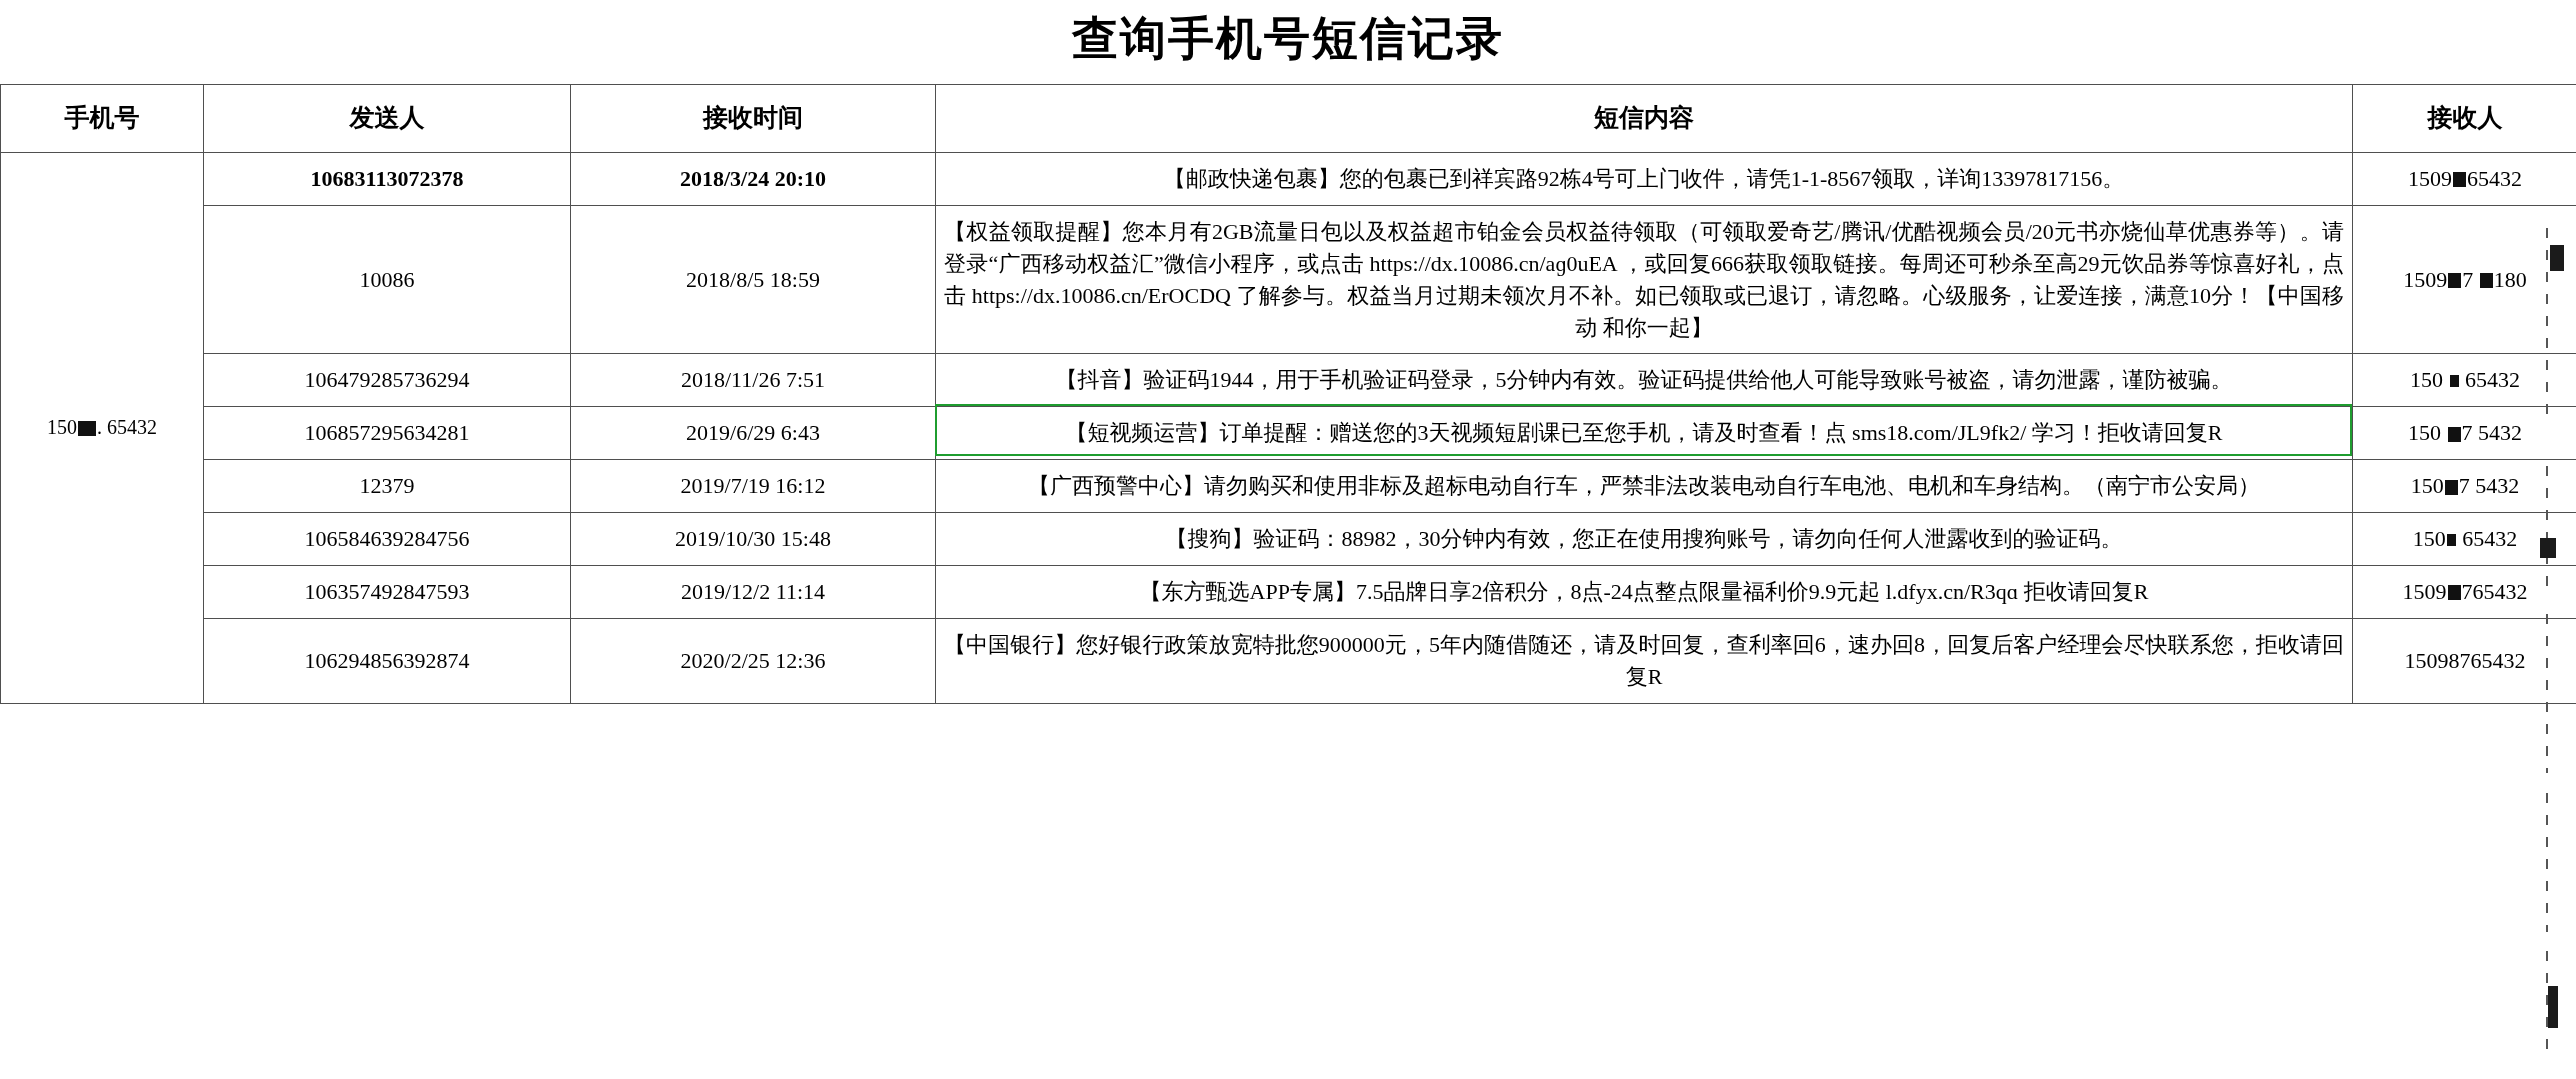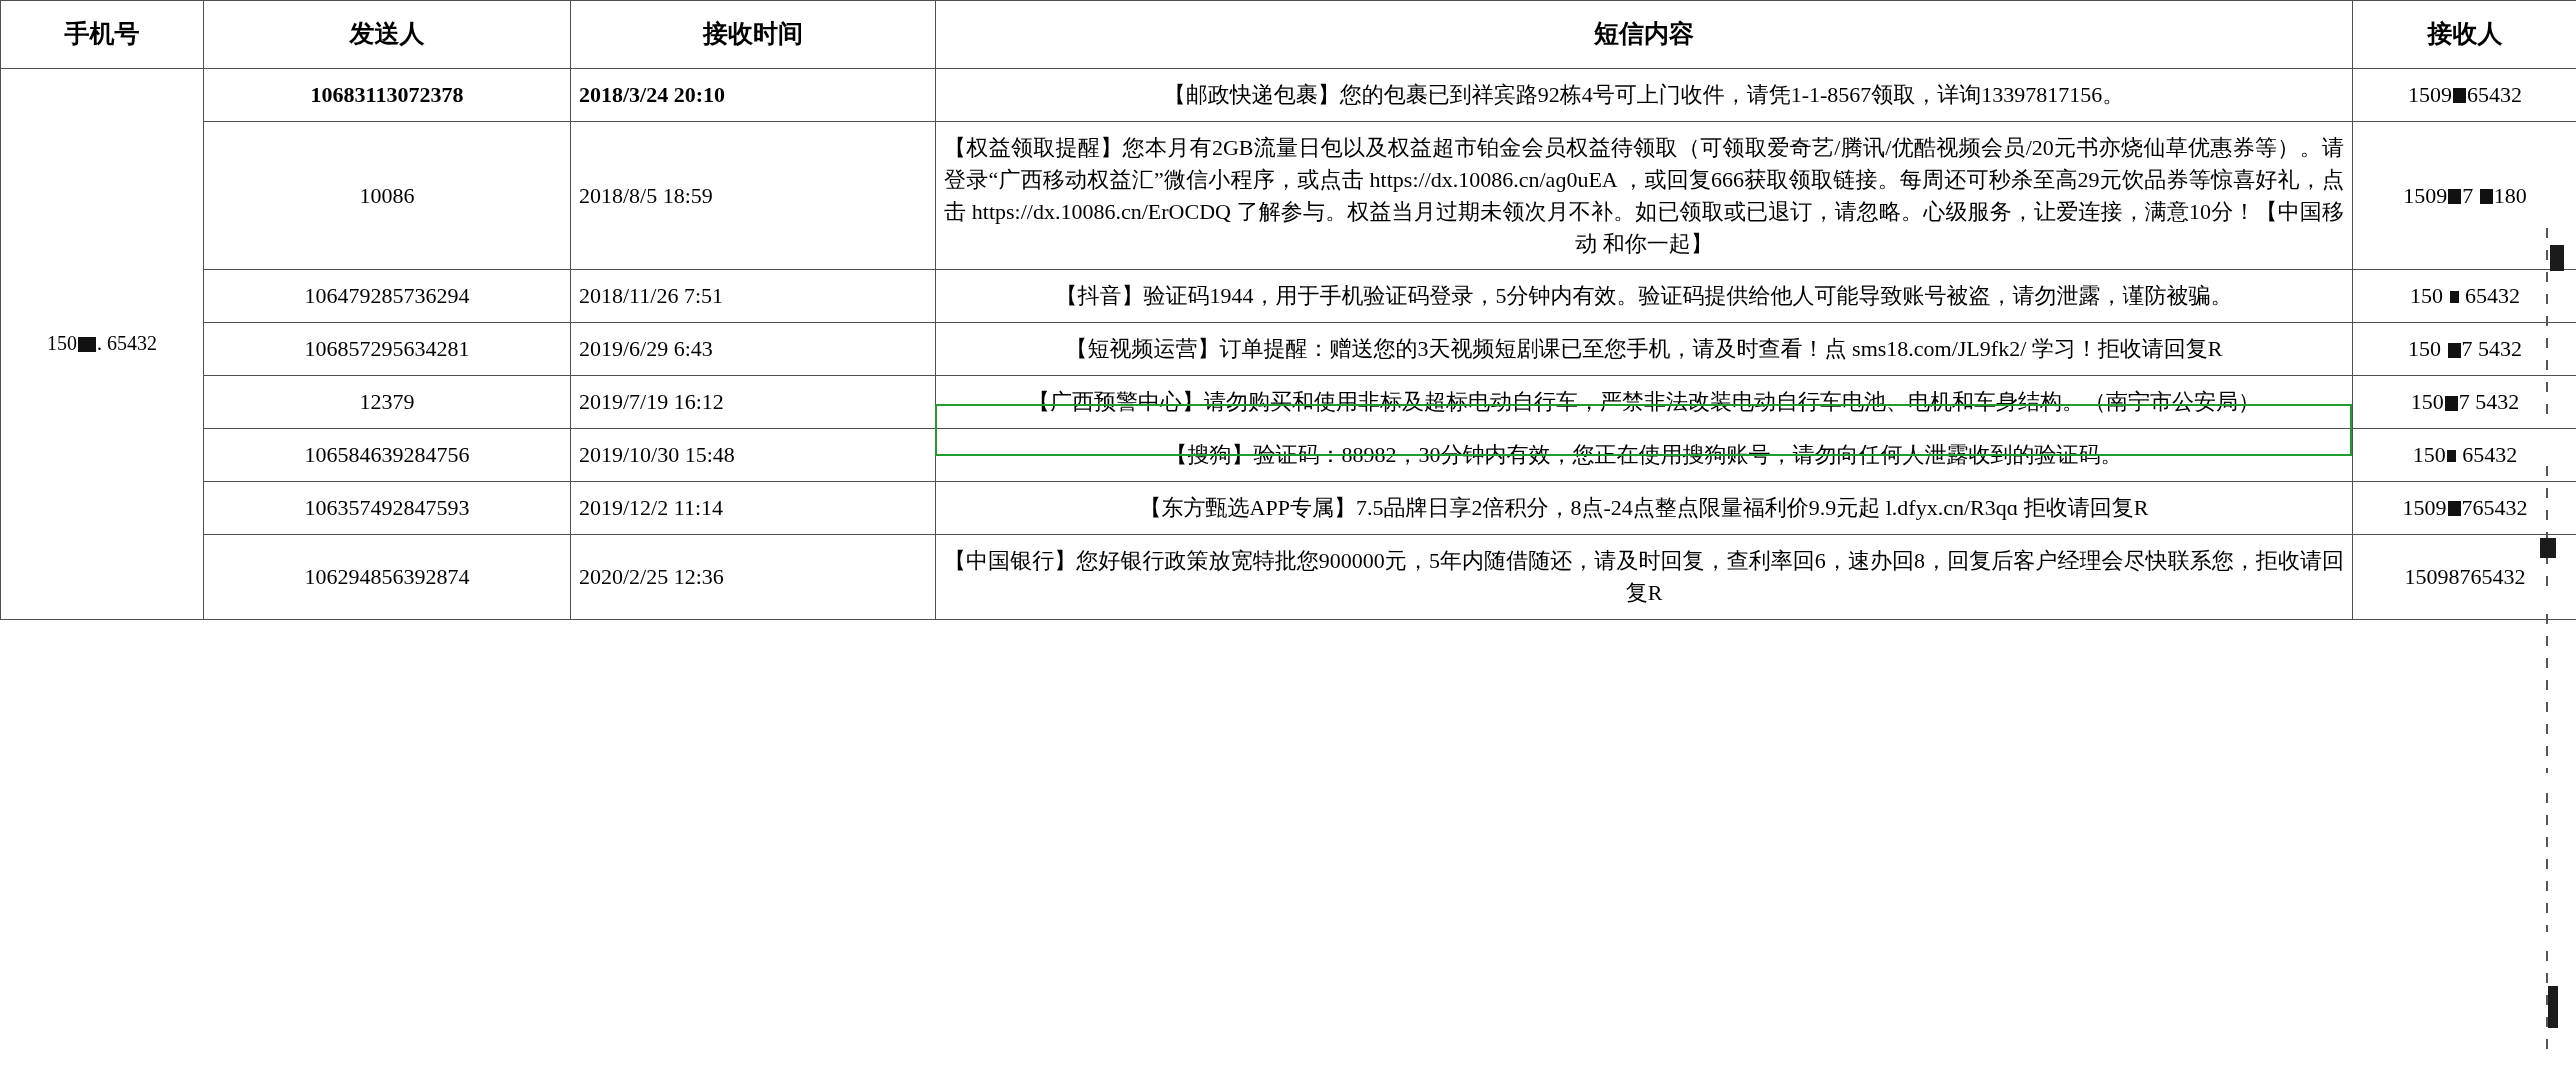--- a/index.html
+++ b/index.html
@@ -57,21 +57,21 @@
   td.phone-cell {
     text-align: center;
     font-size: 20px;
     white-space: nowrap;
   }
   td.sender {
     text-align: center;
     font-size: 22px;
   }
   td.time {
-    text-align: left;
+    text-align: center;
     font-size: 22px;
   }
   td.time.bold, td.sender.bold {
     font-weight: bold;
   }
   td.content {
     text-align: justify;
     text-align-last: center;
     font-size: 22px;
     padding-left: 14px;
@@ -118,20 +118,21 @@
   .edge-blob {
     position: absolute;
     background: #1b1b1b;
   }
 </style>
 </head>
 <body>
 
 <div class="page">
 
+  <div class="title">查询手机号短信记录</div>
 
   <table class="sms">
     <colgroup>
       <col class="col-phone">
       <col class="col-sender">
       <col class="col-time">
       <col class="col-content">
       <col class="col-recv">
     </colgroup>
     <thead>

